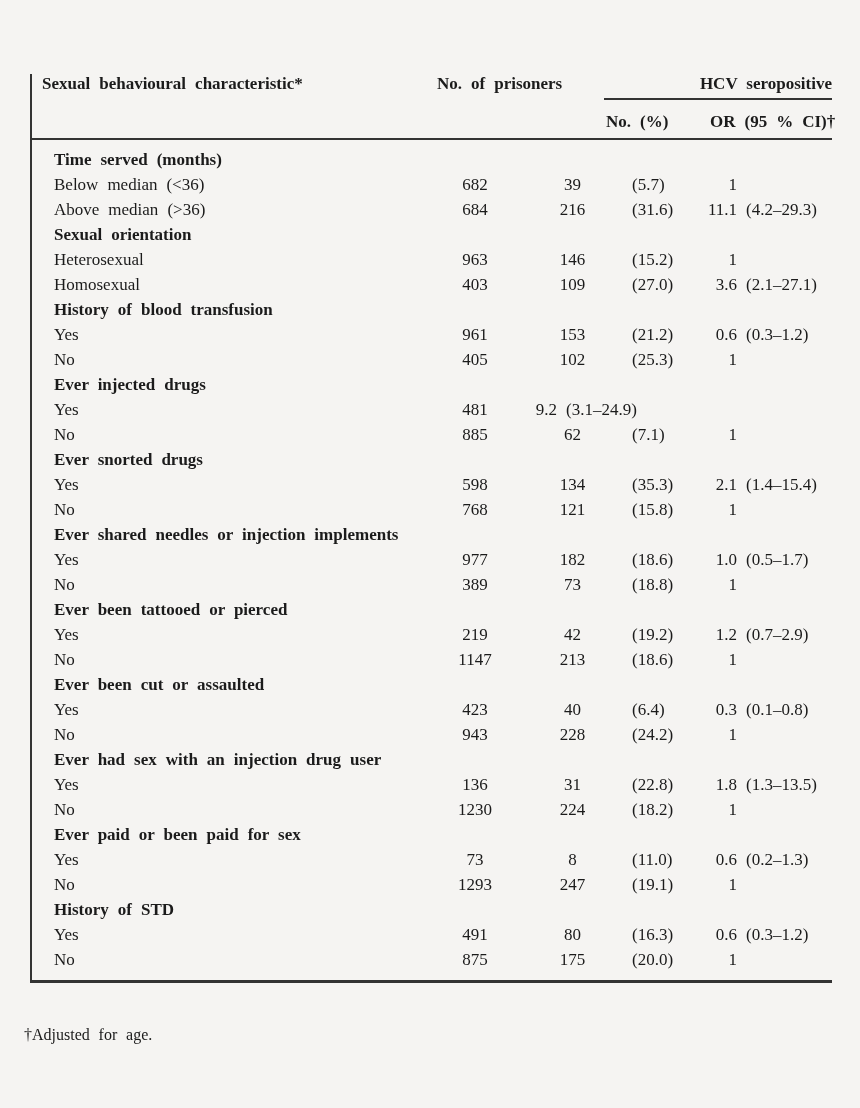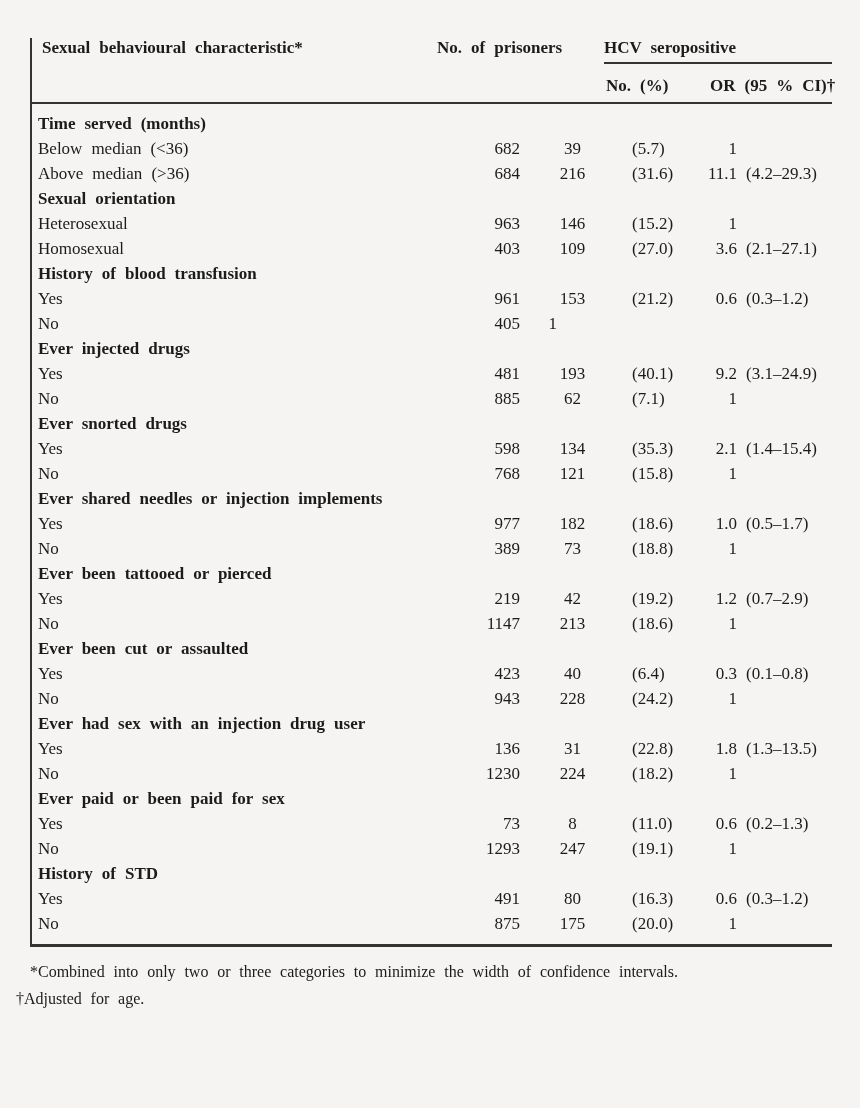--- a/index.html
+++ b/index.html
@@ -8,46 +8,46 @@
     --rule:#333333;
   }
   html,body{margin:0;padding:0;}
   body{
     width:860px;height:1108px;
     background:var(--bg);
     font-family:"Liberation Serif", serif;
     color:var(--ink);
     overflow:hidden;
   }
-  #canvas{position:relative;width:860px;height:828px;}
+  #canvas{position:relative;width:860px;height:828px;margin-top:36px;}
   .abs{position:absolute;}
   .bold{font-weight:bold;}
   .hdr{font-size:17px;font-weight:bold;word-spacing:0.28em;white-space:nowrap;}
   .vrule{left:30px;top:38px;width:2px;height:909px;background:var(--rule);}
   .rule-hcv{left:604px;top:62px;width:228px;height:2px;background:var(--rule);}
   .rule-head{left:30px;top:102px;width:802px;height:2px;background:var(--rule);}
   .rule-bottom{left:30px;top:944px;width:802px;height:3px;background:var(--rule);}
   .h1-char{left:42px;top:38px;}
   .h1-pris{left:437px;top:38px;}
-  .h1-hcv{left:604px;top:38px;width:228px;text-align:left;}
+  .h1-hcv{left:604px;top:38px;width:228px;text-align:right;}
   .h2-no{left:606px;top:76px;text-align:center;}
   .h2-or{left:710px;top:76px;}
   #rows{left:30px;top:111px;width:815px;}
   .row{display:flex;height:25px;line-height:25px;font-size:17px;word-spacing:0.28em;white-space:nowrap;}
-  .c1{width:400px;padding-left:8px;box-sizing:border-box;}
-  .c2{width:90px;text-align:right;}
+  .c1{width:400px;padding-left:24px;box-sizing:border-box;}
+  .c2{width:90px;text-align:center;}
   .c3{width:180px;}
   .c4{flex:1;}
   .cnt{display:inline-block;width:105px;text-align:center;}
   .pct{margin-left:7px;text-align:right;}
   .orv{display:inline-block;width:37px;text-align:right;}
   .orc{margin-left:9px;}
   .footnote{font-size:16px;line-height:24px;word-spacing:0.3em;white-space:nowrap;}
   .fn1{left:30px;top:960px;}
-  .fn2{left:16px;top:987px;}
+  .fn2{left:24px;top:987px;}
 </style>
 </head>
 <body>
 
 <div id="canvas">
   <div class="abs vrule"></div>
 
   <div class="abs hdr h1-char">Sexual behavioural characteristic*</div>
   <div class="abs hdr h1-pris">No. of prisoners</div>
   <div class="abs hdr h1-hcv">HCV seropositive</div>
@@ -95,29 +95,29 @@
       </div>
       <div class="row">
         <div class="c1">Yes</div>
         <div class="c2">961</div>
         <div class="c3"><span class="cnt">153</span><span class="pct">(21.2)</span></div>
         <div class="c4"><span class="orv">0.6</span><span class="orc">(0.3–1.2)</span></div>
       </div>
       <div class="row">
         <div class="c1">No</div>
         <div class="c2">405</div>
+        <div class="c3"><span class="cnt">102</span><span class="pct">(25.3)</span></div>
         <div class="c4"><span class="orv">1</span><span class="orc"></span></div>
       </div>
       <div class="row">
         <div class="c1 bold">Ever injected drugs</div>
       </div>
       <div class="row">
         <div class="c1">Yes</div>
         <div class="c2">481</div>
-        <div class="c3"><span class="cnt">193</span><span class="pct">(40.1)</span></div>
         <div class="c4"><span class="orv">9.2</span><span class="orc">(3.1–24.9)</span></div>
       </div>
       <div class="row">
         <div class="c1">No</div>
         <div class="c2">885</div>
         <div class="c3"><span class="cnt">62</span><span class="pct">(7.1)</span></div>
         <div class="c4"><span class="orv">1</span><span class="orc"></span></div>
       </div>
       <div class="row">
         <div class="c1 bold">Ever snorted drugs</div>
@@ -221,15 +221,14 @@
       <div class="row">
         <div class="c1">No</div>
         <div class="c2">875</div>
         <div class="c3"><span class="cnt">175</span><span class="pct">(20.0)</span></div>
         <div class="c4"><span class="orv">1</span><span class="orc"></span></div>
       </div>
     </div>
 
   <div class="abs rule-bottom"></div>
 
-  <div class="abs footnote fn1">*Combined into only two or three categories to minimize the width of confidence intervals.</div>
   <div class="abs footnote fn2">†Adjusted for age.</div>
 </div>
 
 </body></html>

